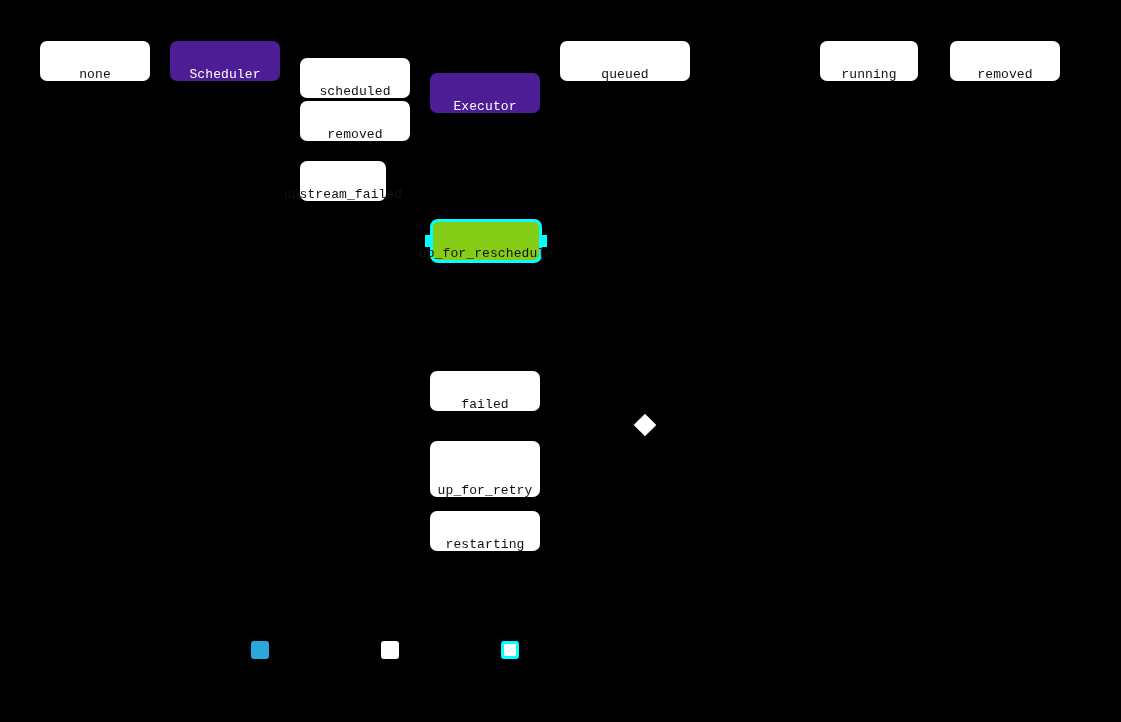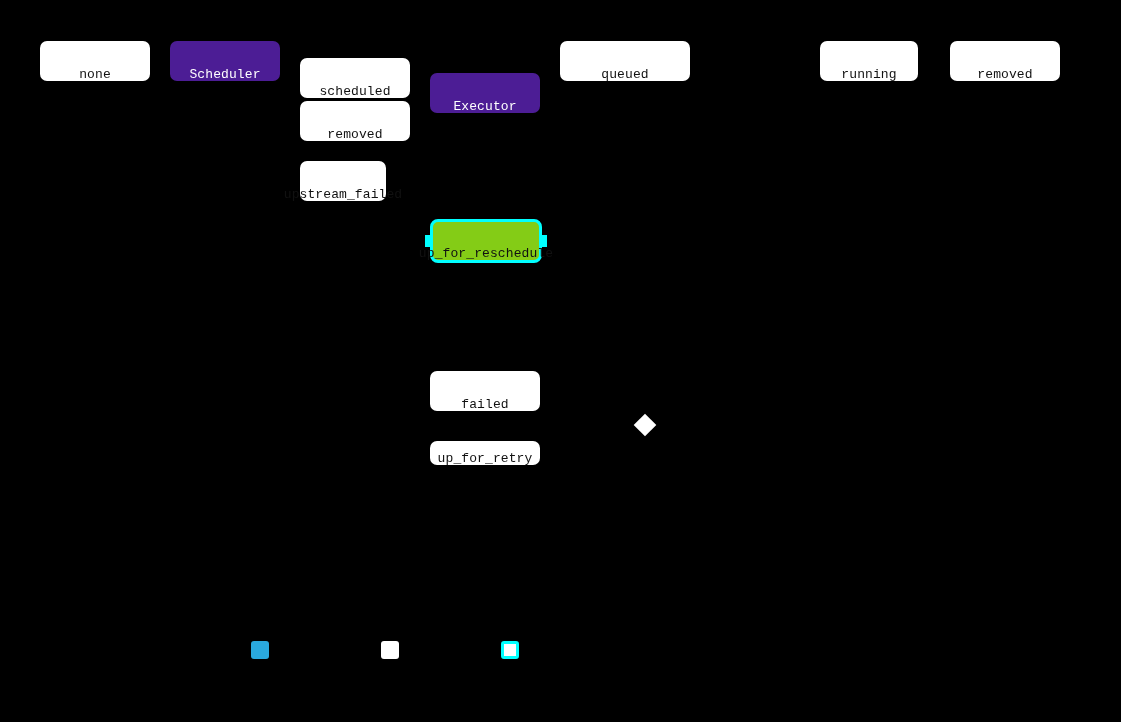--- a/index.html
+++ b/index.html
@@ -154,24 +154,27 @@
   <div class="node selected" style="left:430px;top:219px;width:112px;height:44px;">
     <span class="port left"></span>
     <span>up_for_reschedule</span>
     <span class="port right"></span>
   </div>
 
   <div class="node state" style="left:430px;top:371px;width:110px;height:40px;">
     <span>failed</span>
   </div>
 
-  <div class="node state" style="left:430px;top:441px;width:110px;height:24px;">
+  <div class="node state" style="left:430px;top:441px;width:110px;height:56px;">
     <span>up_for_retry</span>
   </div>
 
+  <div class="node state" style="left:430px;top:511px;width:110px;height:40px;">
+    <span>restarting</span>
+  </div>
 
   <div class="diamond" style="left:637px;top:417px;"></div>
 
   <div class="legend-swatch actor" style="left:251px;top:641px;"></div>
   <div class="legend-label" style="left:275px;top:641px;">Actor</div>
 
   <div class="legend-swatch state" style="left:381px;top:641px;"></div>
   <div class="legend-label" style="left:405px;top:641px;">Task state</div>
 
   <div class="legend-swatch selected" style="left:501px;top:641px;"></div>

